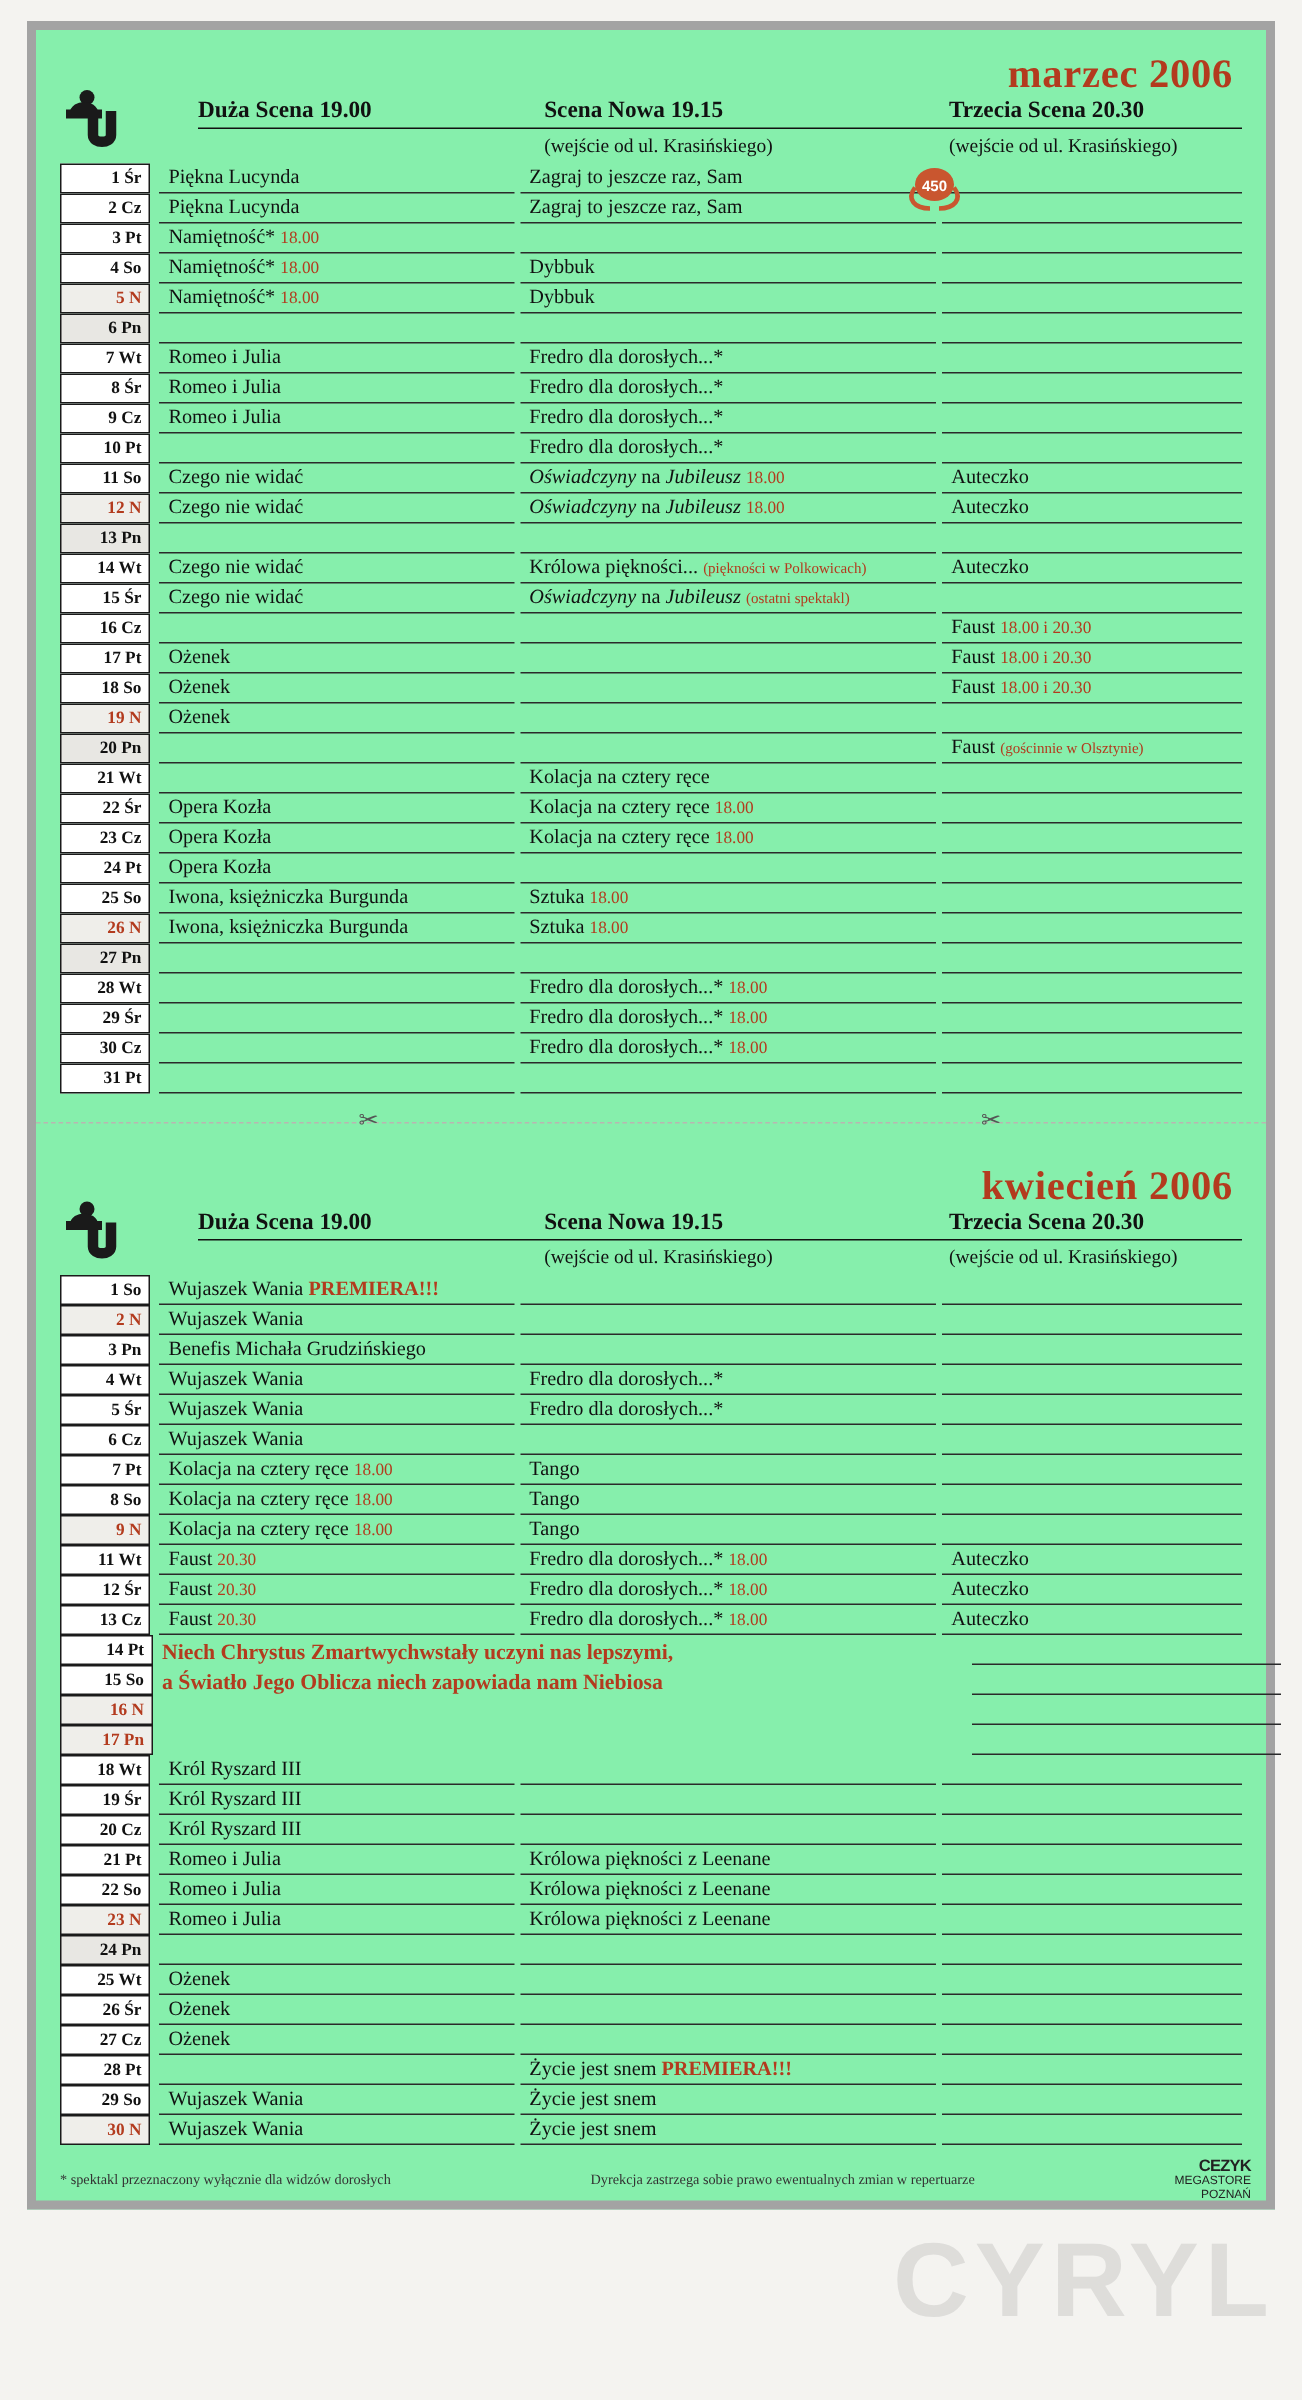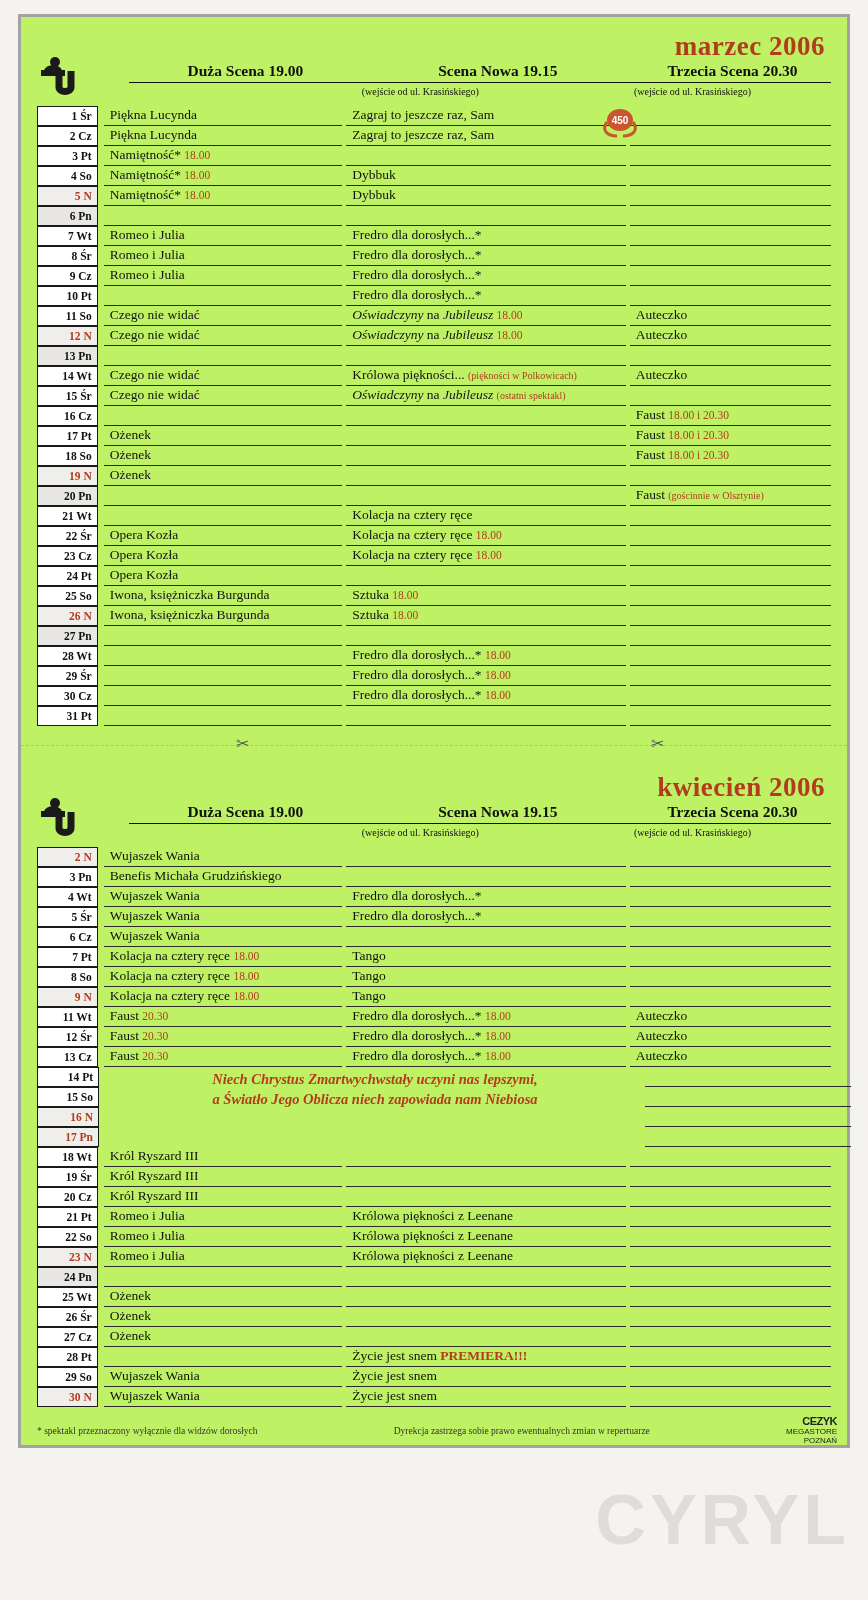--- a/index.html
+++ b/index.html
@@ -11,22 +11,22 @@
     overflow:hidden;
   }
   .page{
     position:relative;
     width:868px;height:1600px;
     box-sizing:border-box;
     padding:14px 18px 6px 18px;
     background:#f4f3f0;
   }
   .sheet{
-    background:#bef264;
-    border:3px solid #a3a3a3;
+    background:#86efac;
+    border:6px solid #a3a3a3;
     box-sizing:border-box;
   }
   
   .month-block{position:relative;padding:10px 16px 6px 16px;}
   .month-title{
     text-align:right;
     color:#b33b1e;
     font-size:27px;
     font-weight:bold;
     letter-spacing:.5px;
@@ -39,28 +39,28 @@
     width:54px;height:44px;
   }
   .logo svg{display:block;}
   
   .colhead{
     display:flex;
     margin-left:92px;
     border-bottom:1px solid #111;
     padding-bottom:2px;
   }
-  .colhead .c{font-weight:bold;font-size:15.5px;text-align:center;}
+  .colhead .c{font-weight:bold;font-size:15.5px;}
   .c1{width:248px;}
   .c2{width:290px;}
   .c3{width:210px;}
   .subhead{
     display:flex;
     margin-left:92px;
-    font-size:10px;
+    font-size:13px;
     padding-top:3px;
     height:16px;
   }
   .subhead .s1{width:248px;}
   .subhead .s2{width:290px;}
   .subhead .s3{width:210px;}
   
   .rows{margin-top:4px;}
   .row{
     display:flex;
@@ -100,24 +100,23 @@
   .premiera{color:#b33b1e;font-weight:bold;}
   
   .badge{
     position:absolute;
     width:46px;height:34px;
     left:560px;top:0px;
   }
   
   .banner{
     color:#b33b1e;
-    font-style:italic;
     font-weight:bold;
     font-size:14.5px;
-    text-align:center;
+    text-align:left;
     line-height:20px;
   }
   
   .perf{
     position:relative;
     height:26px;
   }
   .perf:before{
     content:"";
     position:absolute;
@@ -408,20 +407,26 @@
         <div class="c c2">Scena Nowa 19.15</div>
         <div class="c c3">Trzecia Scena 20.30</div>
       </div>
       <div class="subhead">
         <div class="s1"></div>
         <div class="s2">(wejście od ul. Krasińskiego)</div>
         <div class="s3">(wejście od ul. Krasińskiego)</div>
       </div>
 
       <div class="rows" id="rows-april">
+          <div class="row">
+            <div class="daycell">1 So</div>
+            <div class="cell cA"><span>Wujaszek  Wania</span> <span class="premiera">PREMIERA!!!</span></div>
+            <div class="cell cB"></div>
+            <div class="cell cC"></div>
+          </div>
           <div class="row">
             <div class="daycell weekend">2 N</div>
             <div class="cell cA"><span>Wujaszek  Wania</span></div>
             <div class="cell cB"></div>
             <div class="cell cC"></div>
           </div>
           <div class="row">
             <div class="daycell">3 Pn</div>
             <div class="cell cA"><span>Benefis  Michała Grudzińskiego</span></div>
             <div class="cell cB"></div>

